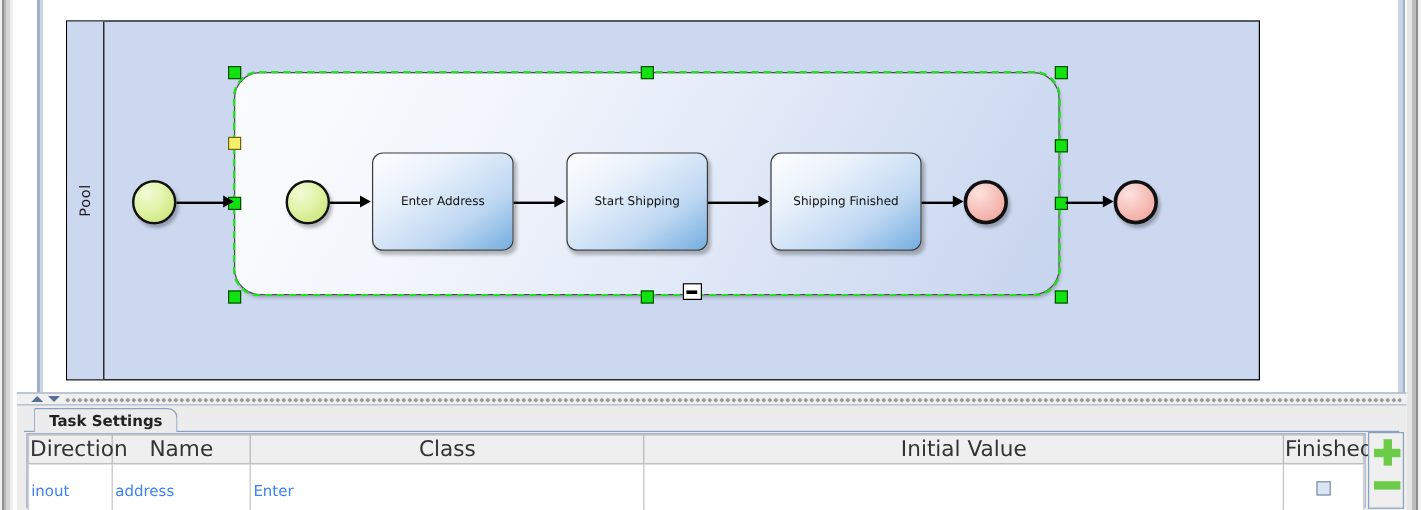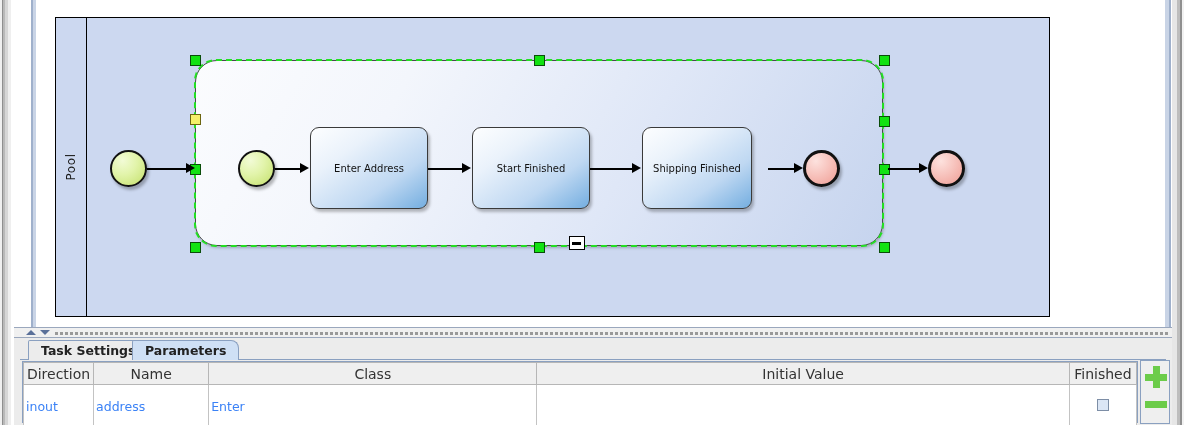--- a/index.html
+++ b/index.html
@@ -99,21 +99,21 @@
     border:1px solid #8aa0c0;border-bottom:none;box-sizing:border-box;
     border-radius:2px 8px 0 0;}
   .tab.inactive{background:#ececec;}
   .tab.active{background:#cfe0f5;}
   .tab-rest{position:absolute;left:0;top:21px;width:1146px;height:1px;background:#8aa0c0;}
 
   .tablewrap{position:absolute;left:8px;top:23px;width:1116px;height:62px;
     background:#fff;border:1px solid #8aa0c0;box-sizing:border-box;}
   table.pt{border-collapse:collapse;table-layout:fixed;width:1114px;font-size:12.5px;}
   table.pt th{height:19px;background:#efefef;border:1px solid #b6b6b6;
-    font-weight:normal;color:#333;font-size:14px;}
+    font-weight:normal;color:#333;font-size:18px;}
   table.pt td{height:18px;border:1px solid #c3c3c3;background:#fff;
     padding:12px 2px;color:#3b82f6;vertical-align:middle;}
   .filler{position:absolute;left:8px;top:61px;width:1116px;height:24px;
     background:#ececec;border-left:1px solid #8aa0c0;border-right:1px solid #8aa0c0;
     border-bottom:1px solid #8aa0c0;box-sizing:border-box;}
   .cb{display:inline-block;width:12px;height:12px;background:#dbe6f5;
     border:1px solid #7d8ea6;box-sizing:border-box;}
 
   .sidebtns{position:absolute;left:1126px;top:22px;width:30px;height:64px;
     background:#efefef;border:1px solid #8aa0c0;box-sizing:border-box;}
@@ -155,22 +155,22 @@
     <div class="hdl" style="left:841px;top:164px;"></div>
     <div class="hdl" style="left:152px;top:164px;"></div>
     <div class="hdl y" style="left:152px;top:114px;"></div>
 
     <div class="collapse"></div>
 
     <div class="ev start" style="left:72px;top:150px;"></div>
     <div class="ev start" style="left:200px;top:150px;"></div>
 
     <div class="task" style="left:272px;top:127px;">Enter Address</div>
-    <div class="task" style="left:434px;top:127px;">Start Finished</div>
-    <div class="task" style="left:604px;top:127px;width:110px;">Shipping Finished</div>
+    <div class="task" style="left:434px;top:127px;">Start Shipping</div>
+    <div class="task" style="left:604px;top:127px;width:126px;">Shipping Finished</div>
 
     <div class="ev end" style="left:765px;top:150px;"></div>
     <div class="ev end" style="left:890px;top:150px;"></div>
 
     <div class="conn" style="left:109px;top:168px;width:42px;"></div>
     <div class="arw" style="left:148px;top:163px;"></div>
 
     <div class="conn" style="left:237px;top:168px;width:26px;"></div>
     <div class="arw" style="left:262px;top:163px;"></div>
 
@@ -191,21 +191,20 @@
     <div class="tri up"></div>
     <div class="tri dn"></div>
     <div class="split-dots"></div>
   </div>
 
   <div class="bottom">
 
     <div class="tabstrip">
       <div class="tab-rest"></div>
       <div class="tab inactive" style="left:8px;">Task Settings</div>
-      <div class="tab active" style="left:112px;z-index:2;">Parameters</div>
     </div>
 
     <div class="filler"></div>
 
     <div class="tablewrap">
       <table class="pt">
         <colgroup>
           <col style="width:70px">
             <col style="width:115px">
             <col style="width:328px">

